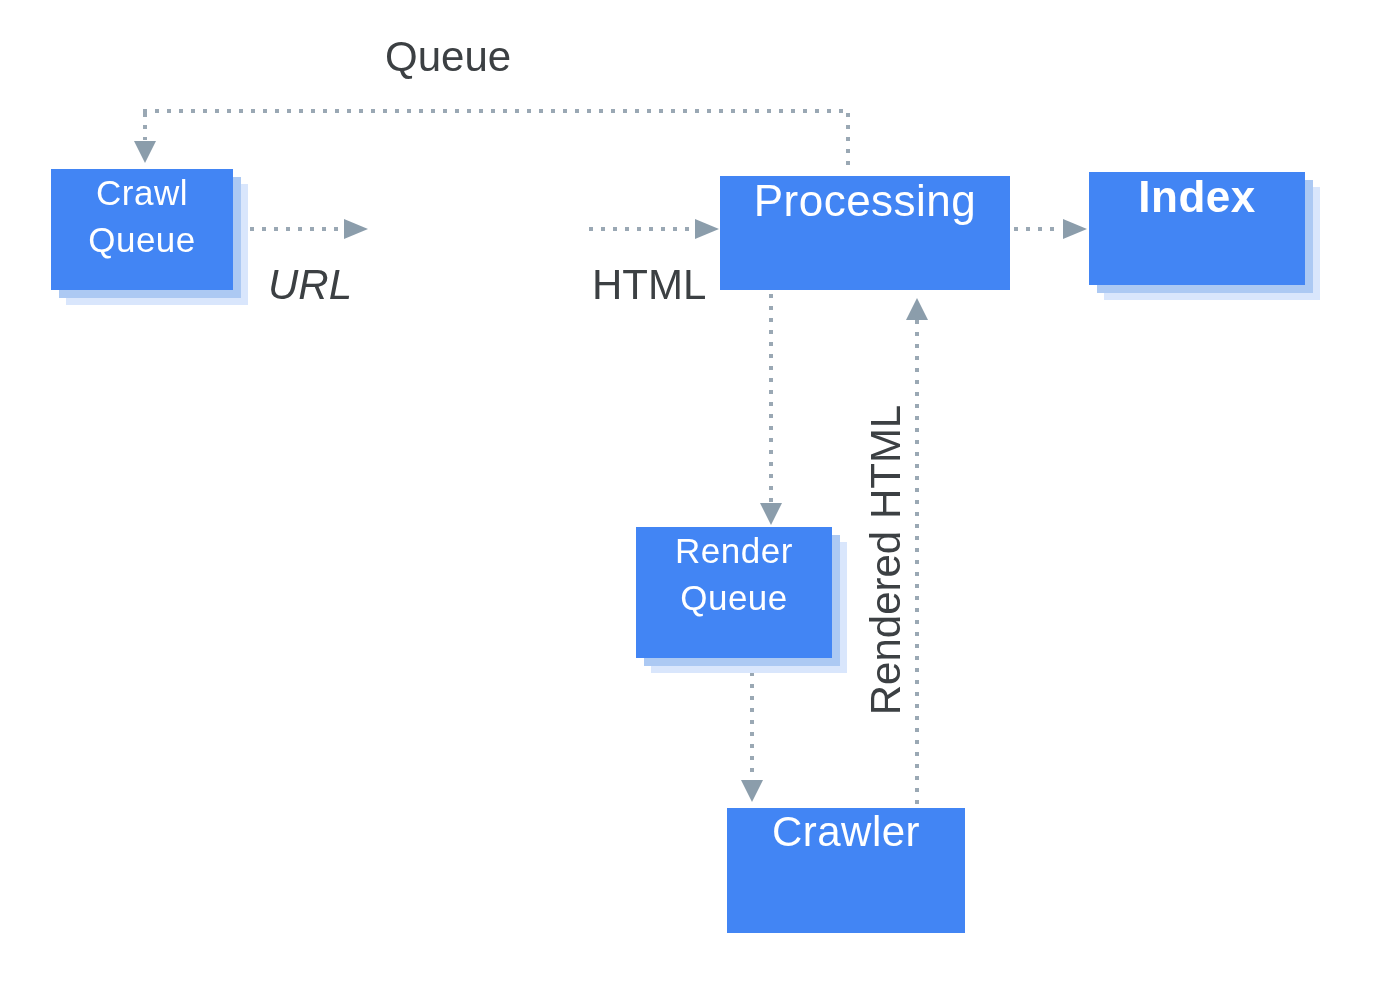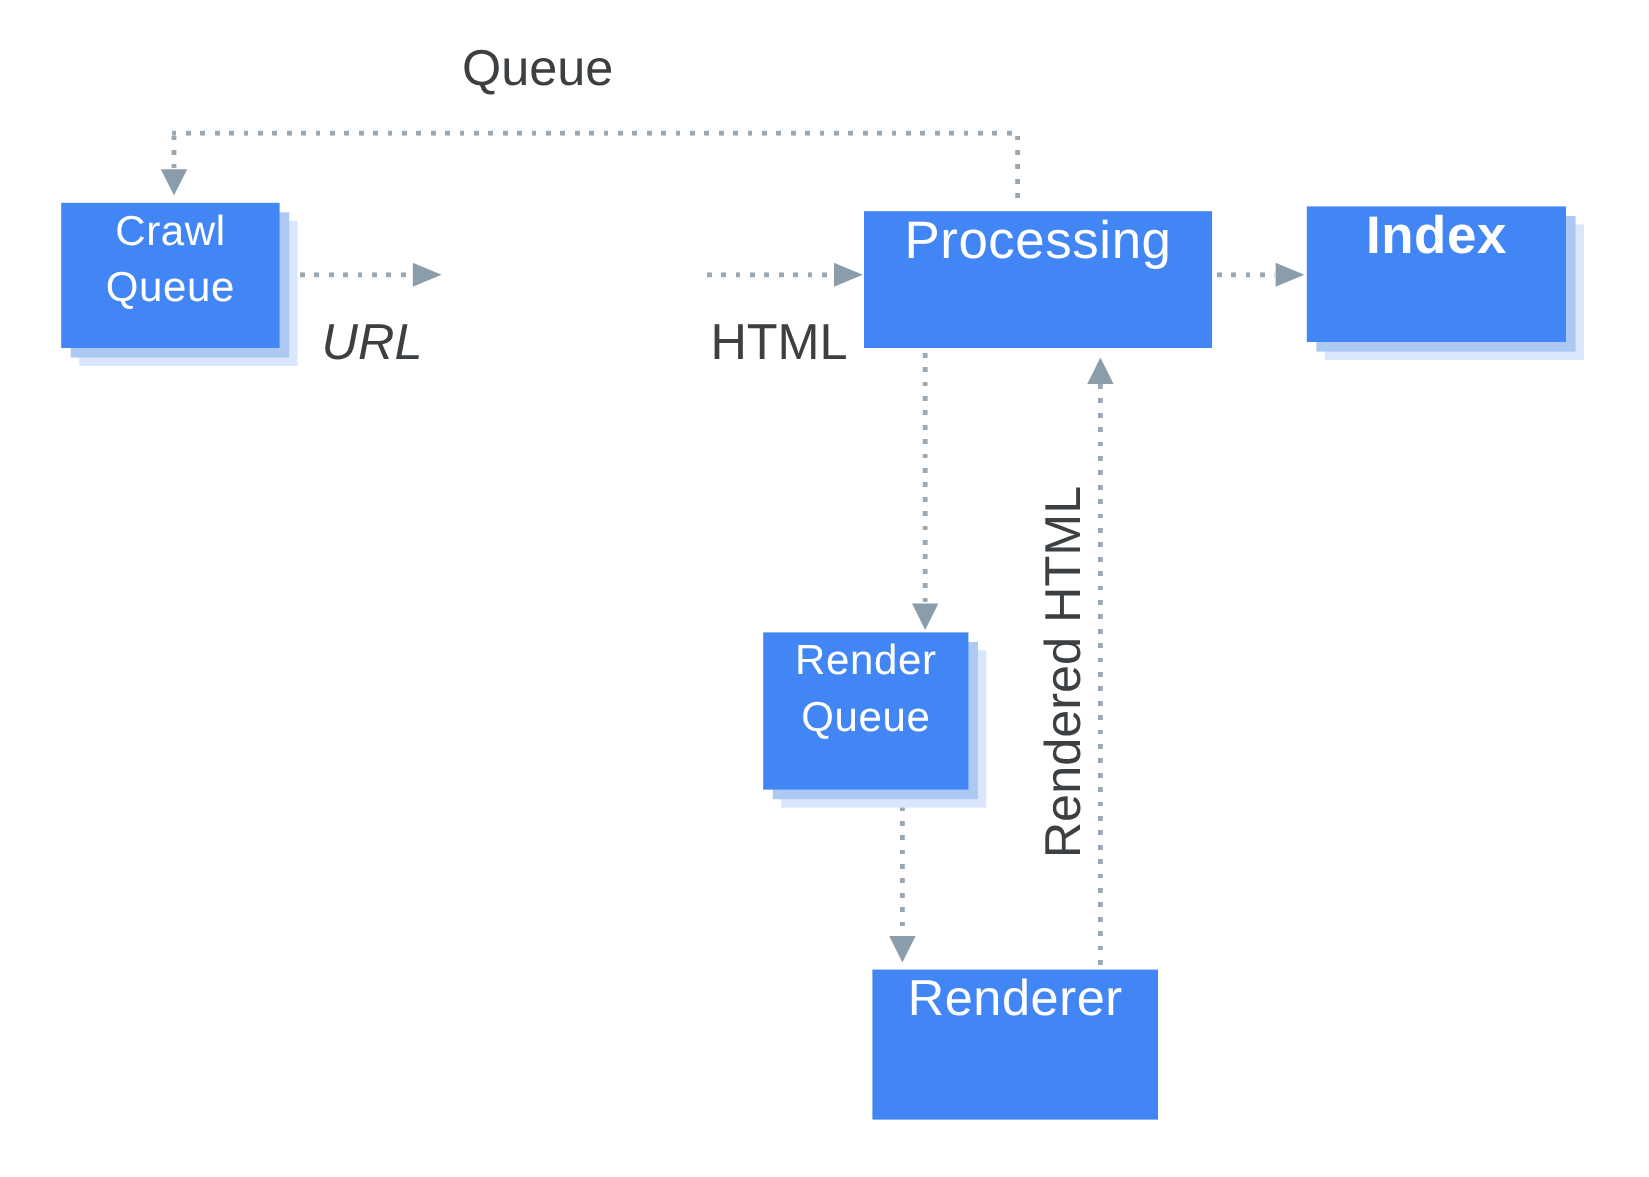--- a/index.html
+++ b/index.html
@@ -93,21 +93,21 @@
 
 
   <div class="node" style="left:720px;top:176px;width:290px;height:114px;">
     <span>Processing</span>
   </div>
 
   <div class="node shadowed" style="left:1089px;top:172px;width:216px;height:113px;font-weight:bold;">
     <span>Index</span>
   </div>
 
-  <div class="node shadowed small-text" style="left:636px;top:527px;width:171px;height:131px;">
+  <div class="node shadowed small-text" style="left:636px;top:527px;width:196px;height:131px;">
     <span style="display:inline-block;max-width:170px;">Render Queue</span>
   </div>
 
   <div class="node" style="left:727px;top:808px;width:238px;height:125px;font-size:42px;">
-    <span>Renderer</span>
+    <span>Crawler</span>
   </div>
 
 </div>
 
 </body></html>

